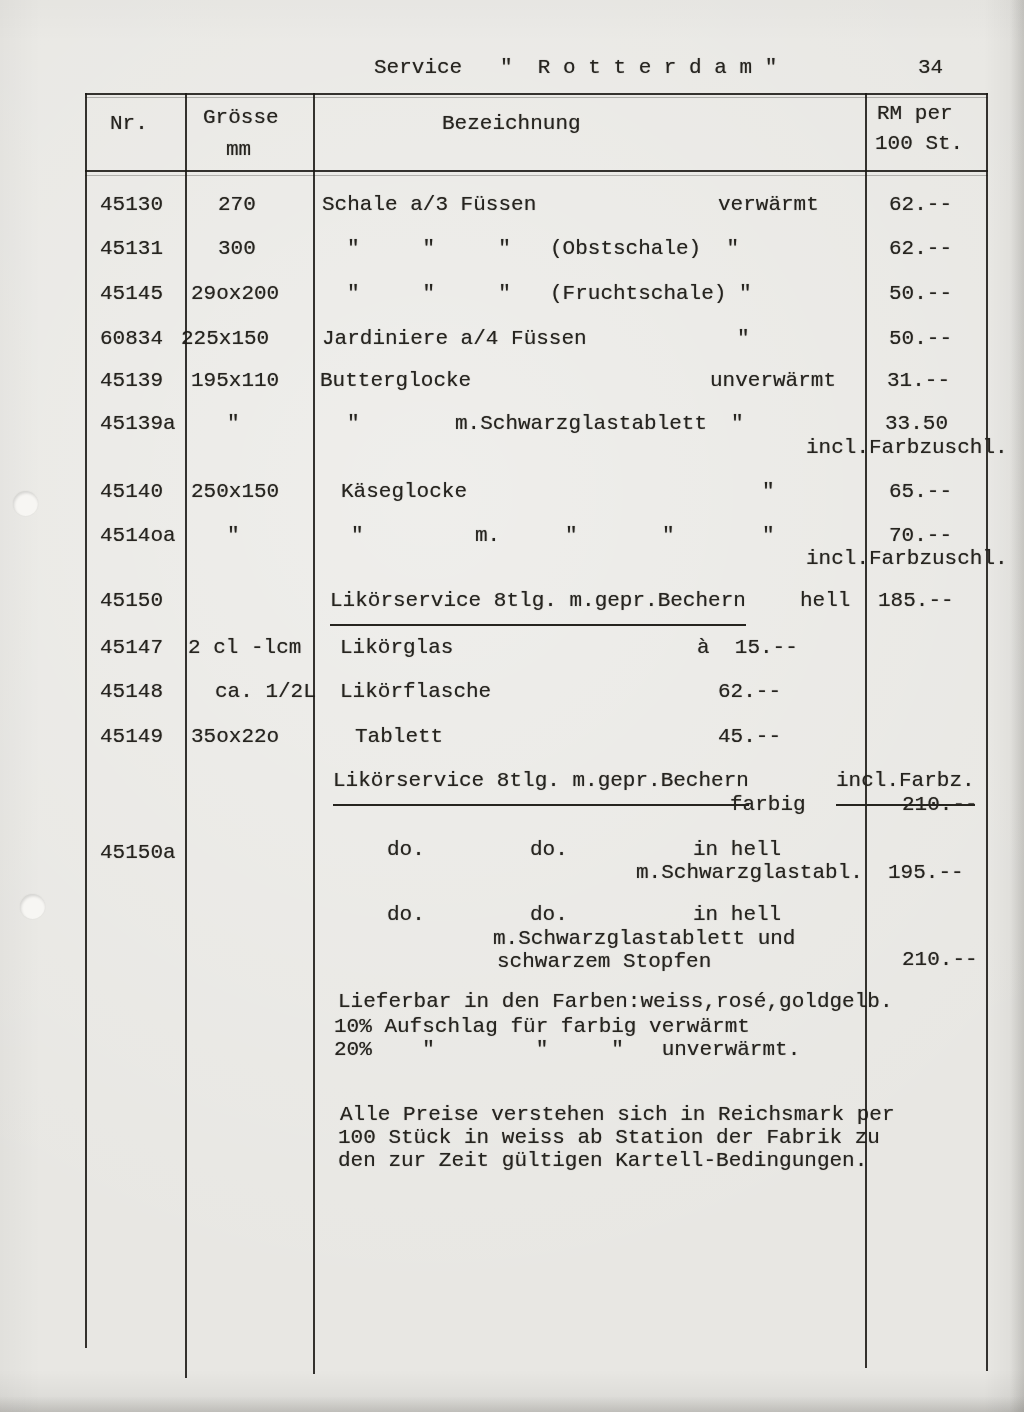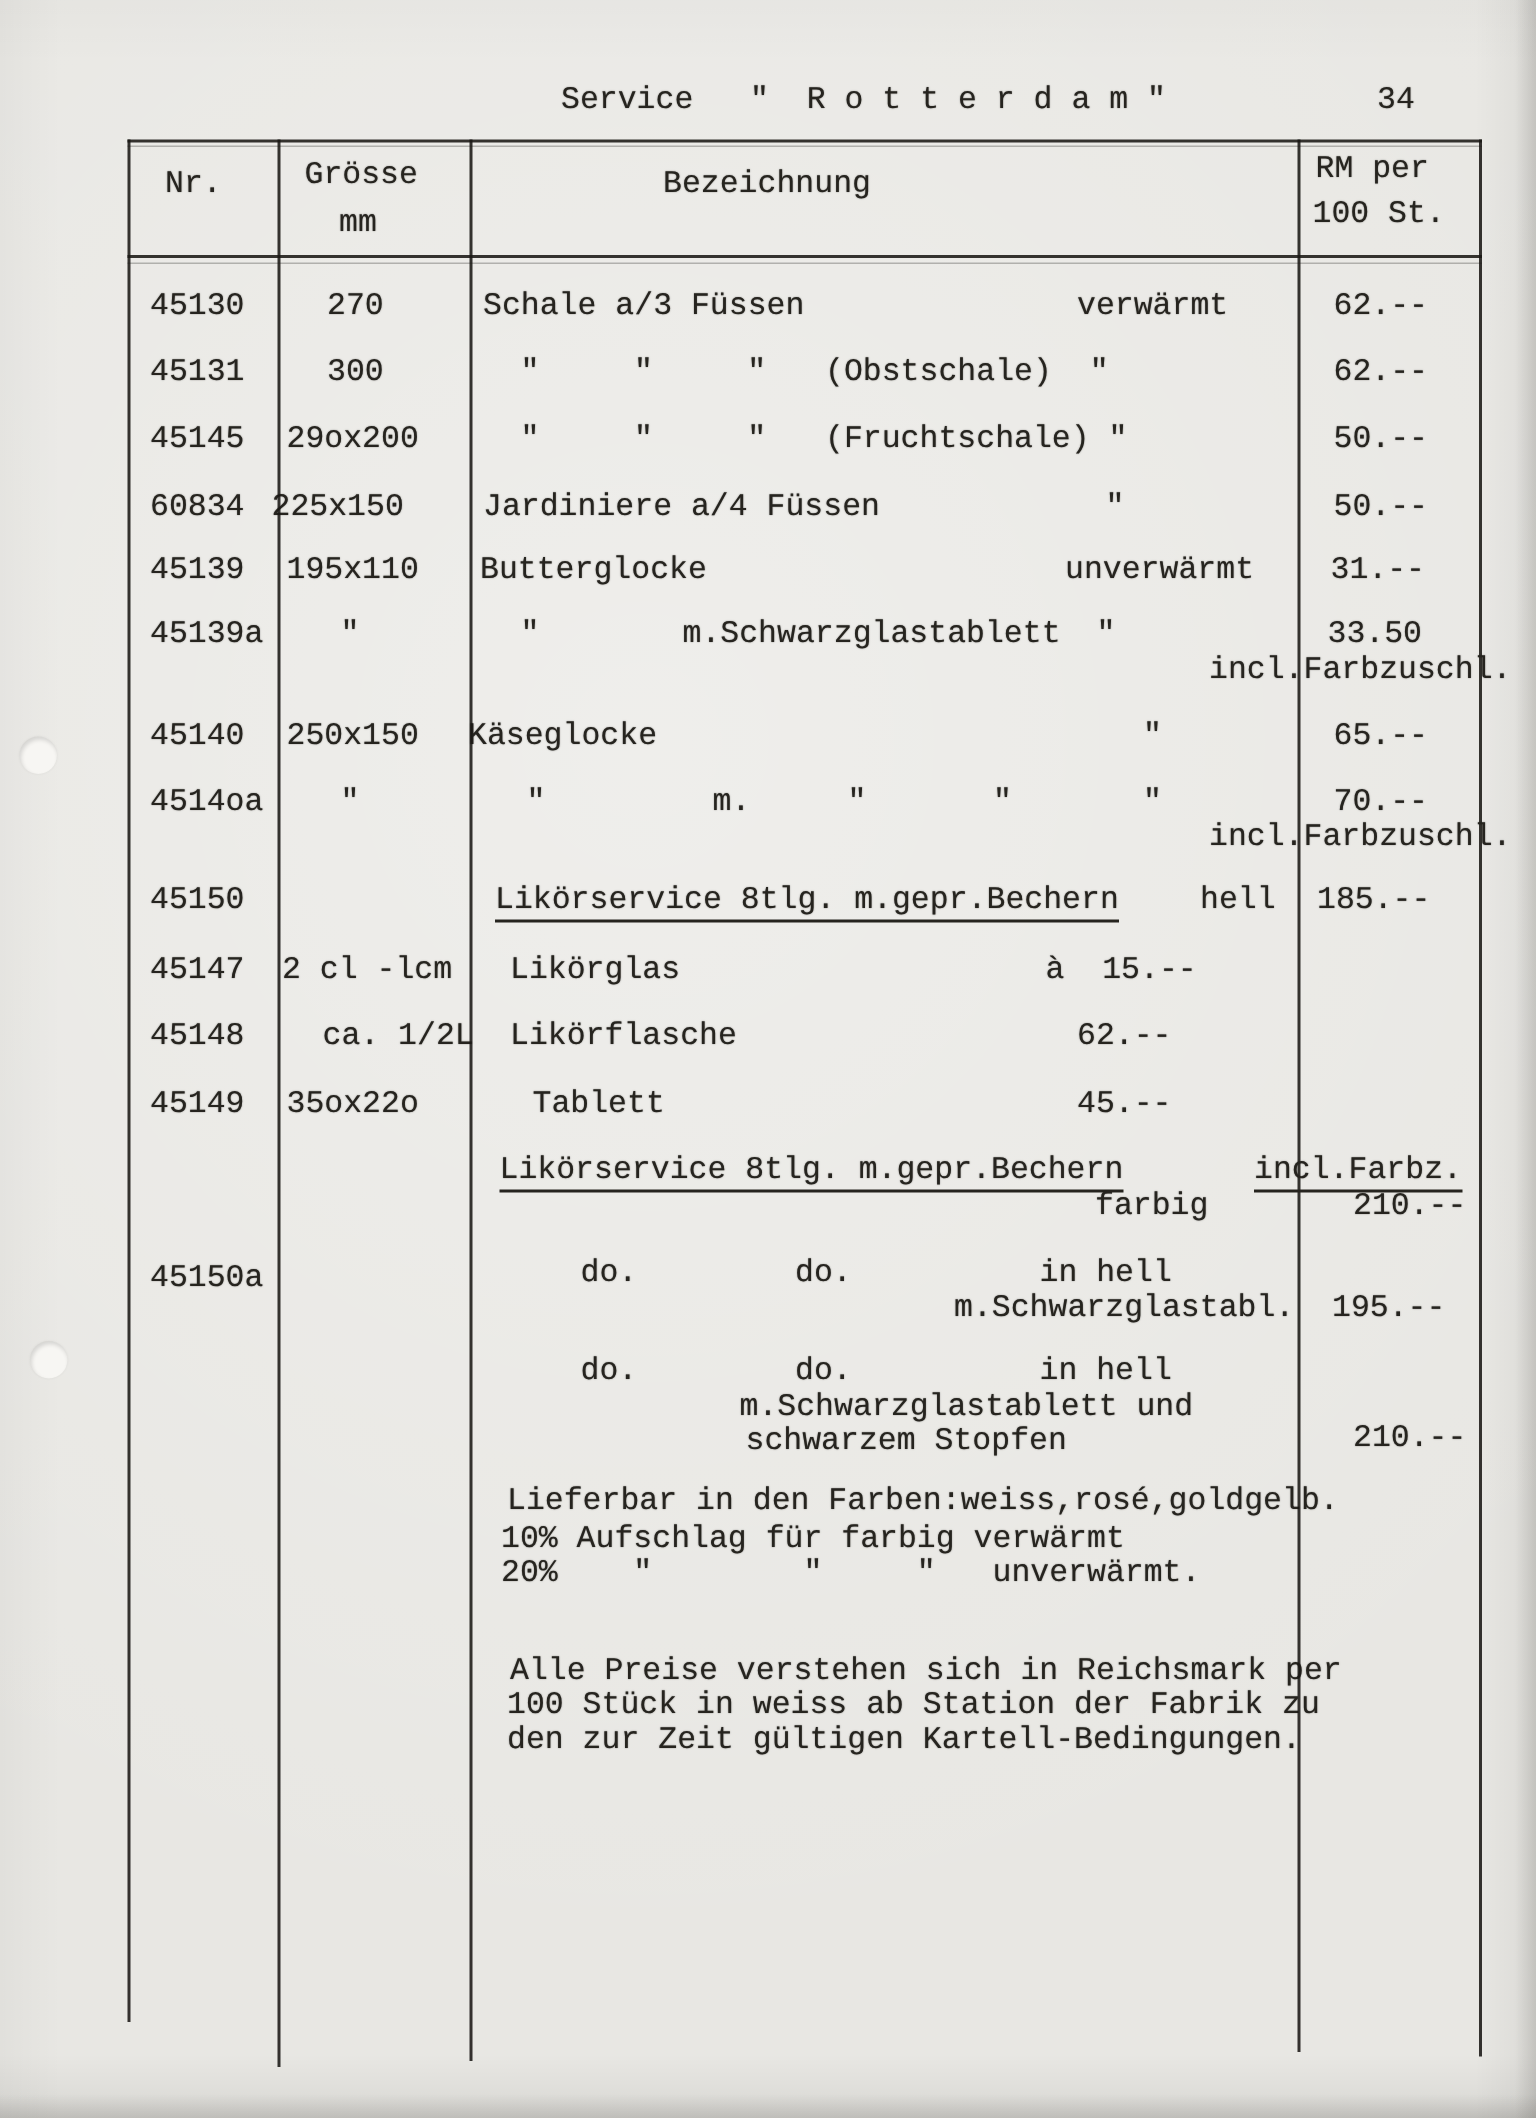--- a/index.html
+++ b/index.html
@@ -15,21 +15,21 @@
     font-family:"Liberation Mono","DejaVu Sans Mono",monospace;
   }
   .t{
     position:absolute;
     white-space:pre;
     font-size:21px;line-height:23px;
     color:#26241f;
     text-shadow:0 0 1px rgba(30,28,24,0.55);
     letter-spacing:0px;
   }
-  .u{border-bottom:2px solid #26241f;padding-bottom:1px;}
+  .u{border-bottom:2px solid #26241f;padding-bottom:12px;}
   .vline{position:absolute;width:2px;background:rgba(26,24,20,0.88);z-index:5;}
   .hline{position:absolute;height:2px;background:rgba(26,24,20,0.88);z-index:5;}
   .hecho{position:absolute;height:1px;background:rgba(26,24,20,0.28);z-index:5;}
   .hole{
     position:absolute;width:25px;height:25px;border-radius:50%;
     background:#f7f6f3;
     box-shadow:inset 1px 2px 3px rgba(0,0,0,0.14), 0 0 2px rgba(0,0,0,0.06);
   }
   .edge-right{position:absolute;right:0;top:0;width:14px;height:100%;
     background:linear-gradient(to right, rgba(0,0,0,0), rgba(90,88,82,0.18));}
@@ -97,21 +97,21 @@
   <span class="t" style="left:100px;top:412px">45139a</span>
   <span class="t" style="left:227px;top:412px">"</span>
   <span class="t" style="left:347px;top:412px">"</span>
   <span class="t" style="left:455px;top:412px">m.Schwarzglastablett</span>
   <span class="t" style="left:731px;top:412px">"</span>
   <span class="t" style="left:885px;top:412px">33.50</span>
   <span class="t" style="left:806px;top:436px;z-index:6">incl.Farbzuschl.</span>
 
   <span class="t" style="left:100px;top:480px">45140</span>
   <span class="t" style="left:191px;top:480px">250x150</span>
-  <span class="t" style="left:312px;top:480px">Käseglocke</span>
+  <span class="t" style="left:341px;top:480px">Käseglocke</span>
   <span class="t" style="left:762px;top:480px">"</span>
   <span class="t" style="left:889px;top:480px">65.--</span>
 
   <span class="t" style="left:100px;top:524px">4514oa</span>
   <span class="t" style="left:227px;top:524px">"</span>
   <span class="t" style="left:351px;top:524px">"</span>
   <span class="t" style="left:475px;top:524px">m.</span>
   <span class="t" style="left:565px;top:524px">"</span>
   <span class="t" style="left:662px;top:524px">"</span>
   <span class="t" style="left:762px;top:524px">"</span>

